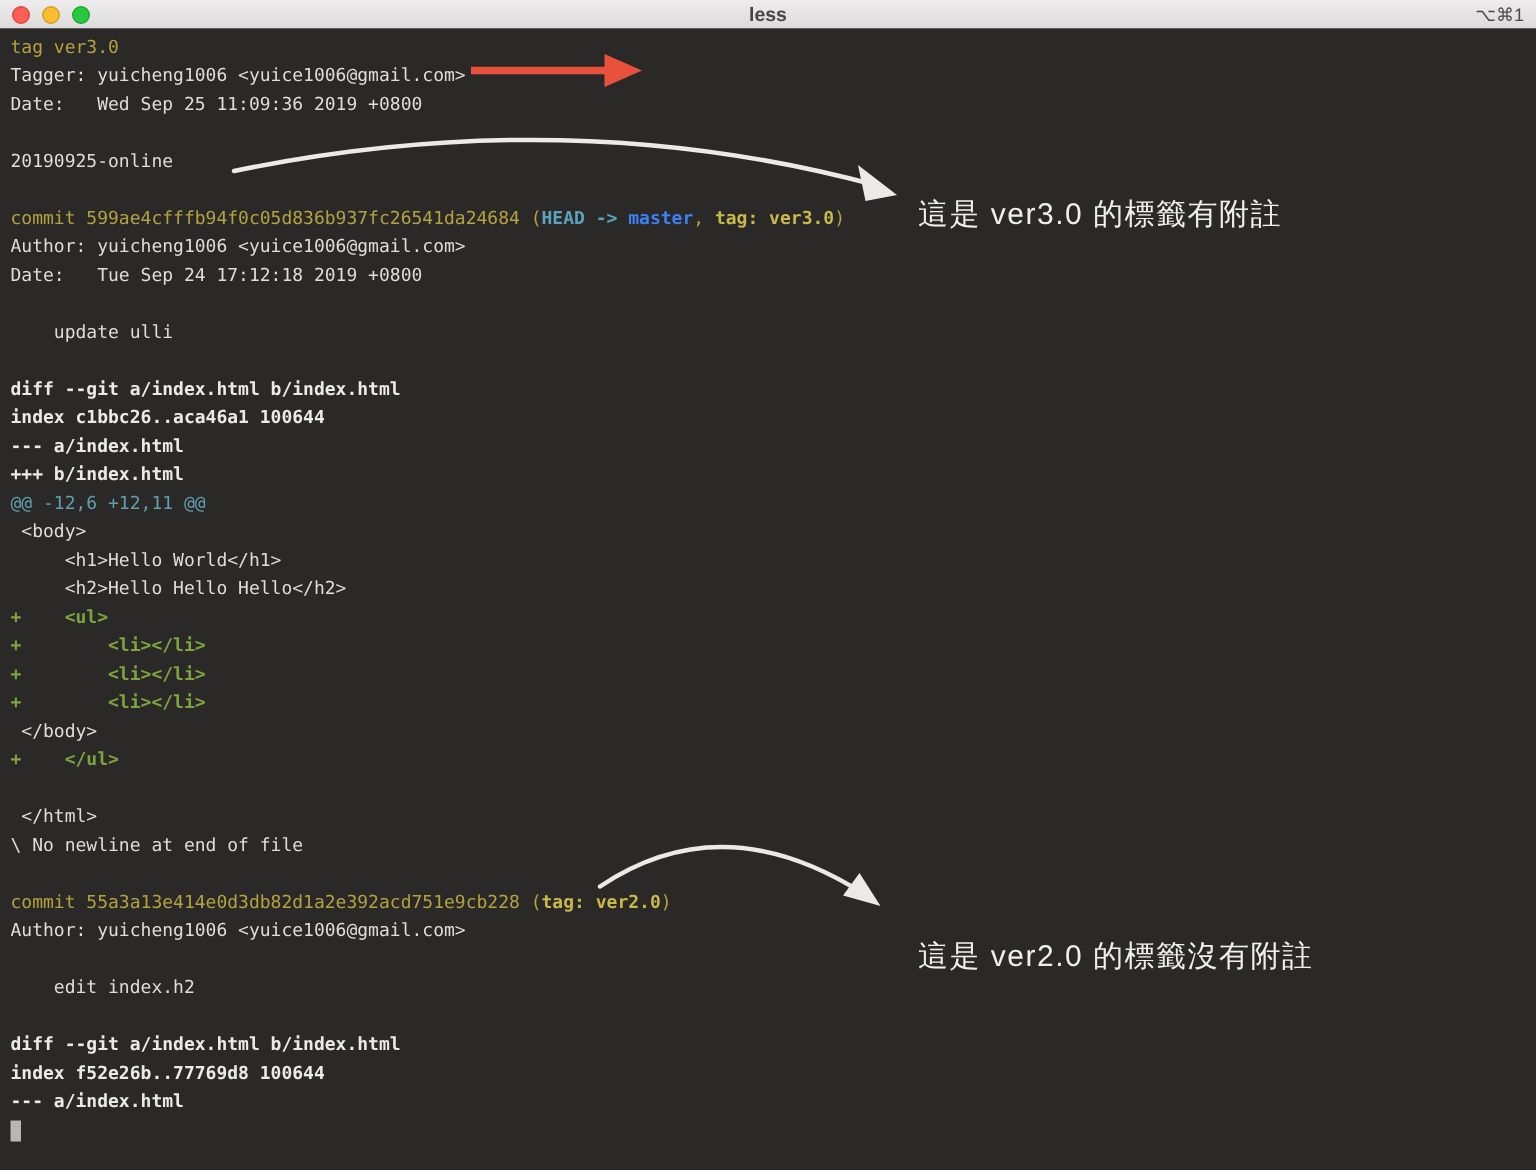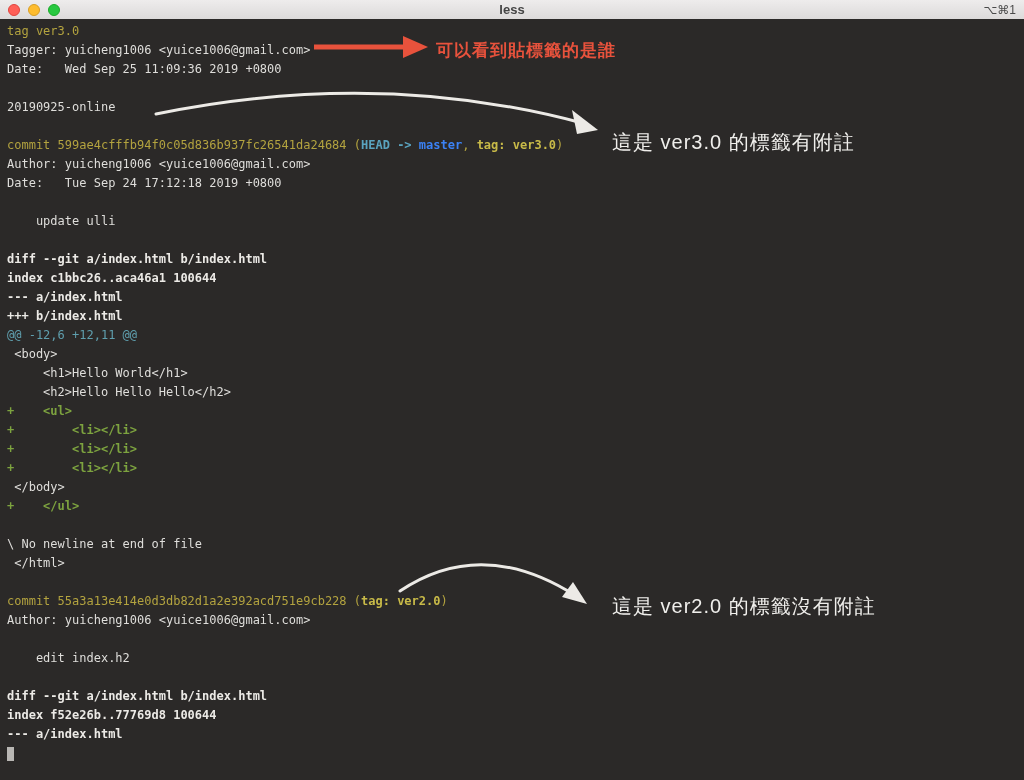--- a/index.html
+++ b/index.html
@@ -31,21 +31,21 @@
   .cyanb{color:#5aa4c0;font-weight:bold;}
   .bold{color:#eceae6;font-weight:bold;}
   .cursor{display:inline-block;width:7px;height:14px;background:#b9b7b4;vertical-align:middle;}
   
   .overlay{position:absolute;top:0;left:0;width:1024px;height:780px;pointer-events:none;z-index:5;}
   .note{position:absolute;z-index:6;white-space:nowrap;
         font-family:"Liberation Sans","DejaVu Sans",sans-serif;}
   .red-note{left:436px;top:39px;font-size:17px;font-weight:bold;color:#e8523c;letter-spacing:1px;}
   .white-note{font-size:20px;color:#f0efec;letter-spacing:1px;}
   .white-note.n3{left:612px;top:129px;}
-  .white-note.n2{left:612px;top:593px;text-align:right;}
+  .white-note.n2{left:612px;top:624px;text-align:right;}
 </style>
 </head>
 <body>
 
 <div class="window">
 
   <div class="titlebar">
     <div class="traffic-lights">
       <span class="light red"></span>
       <span class="light yellow"></span>
@@ -77,22 +77,22 @@
         <div class="line"><span class="fg"> &lt;body&gt;</span></div>
         <div class="line"><span class="fg">     &lt;h1&gt;Hello World&lt;/h1&gt;</span></div>
         <div class="line"><span class="fg">     &lt;h2&gt;Hello Hello Hello&lt;/h2&gt;</span></div>
         <div class="line"><span class="green">+    &lt;ul&gt;</span></div>
         <div class="line"><span class="green">+        &lt;li&gt;&lt;/li&gt;</span></div>
         <div class="line"><span class="green">+        &lt;li&gt;&lt;/li&gt;</span></div>
         <div class="line"><span class="green">+        &lt;li&gt;&lt;/li&gt;</span></div>
         <div class="line"><span class="fg"> &lt;/body&gt;</span></div>
         <div class="line"><span class="green">+    &lt;/ul&gt;</span></div>
         <div class="line"></div>
+        <div class="line"><span class="fg"> &lt;/html&gt;</span></div>
         <div class="line"><span class="fg">\ No newline at end of file</span></div>
-        <div class="line"><span class="fg"> &lt;/html&gt;</span></div>
         <div class="line"></div>
         <div class="line"><span class="yellow">commit 55a3a13e414e0d3db82d1a2e392acd751e9cb228 (</span><span class="yellowb">tag: ver2.0</span><span class="yellow">)</span></div>
         <div class="line"><span class="fg">Author: yuicheng1006 &lt;yuice1006@gmail.com&gt;</span></div>
         <div class="line"></div>
         <div class="line"><span class="fg">    edit index.h2</span></div>
         <div class="line"></div>
         <div class="line"><span class="bold">diff --git a/index.html b/index.html</span></div>
         <div class="line"><span class="bold">index f52e26b..77769d8 100644</span></div>
         <div class="line"><span class="bold">--- a/index.html</span></div>
         <div class="line"><span class="cursor"></span></div>
@@ -110,17 +110,16 @@
       <path d="M 156 114 Q 380 68 586 124" fill="none" stroke="#eceae6" stroke-width="3" stroke-linecap="round"></path>
       <polygon points="598,130 572,110 577,134" fill="#eceae6"></polygon>
     </g>
 
     <g>
       <path d="M 400 591 Q 482 536 576 596" fill="none" stroke="#eceae6" stroke-width="3" stroke-linecap="round"></path>
       <polygon points="587,604 562,597 573,582" fill="#eceae6"></polygon>
     </g>
   </svg>
 
-  <div class="note red-note">可以看到貼標籤的是誰</div>
   <div class="note white-note n3">這是 ver3.0 的標籤有附註</div>
   <div class="note white-note n2">這是 ver2.0 的標籤沒有附註</div>
 
 </div>
 
 </body></html>

